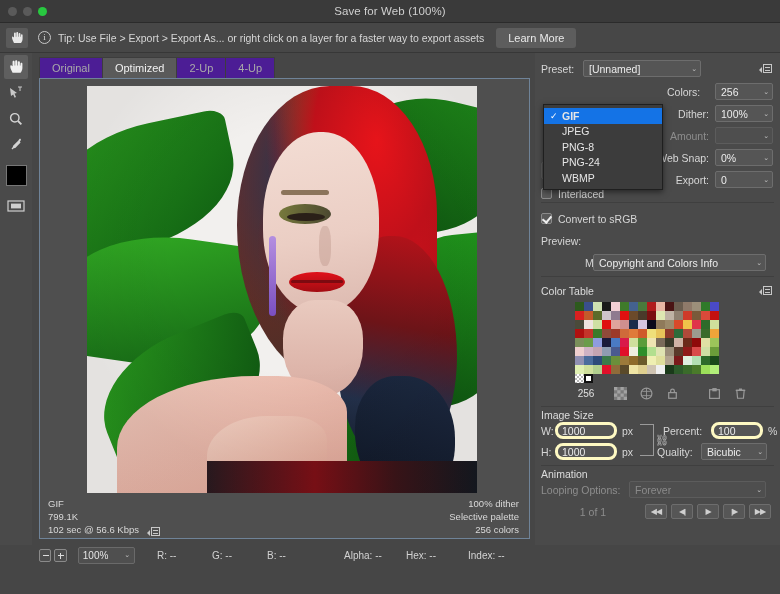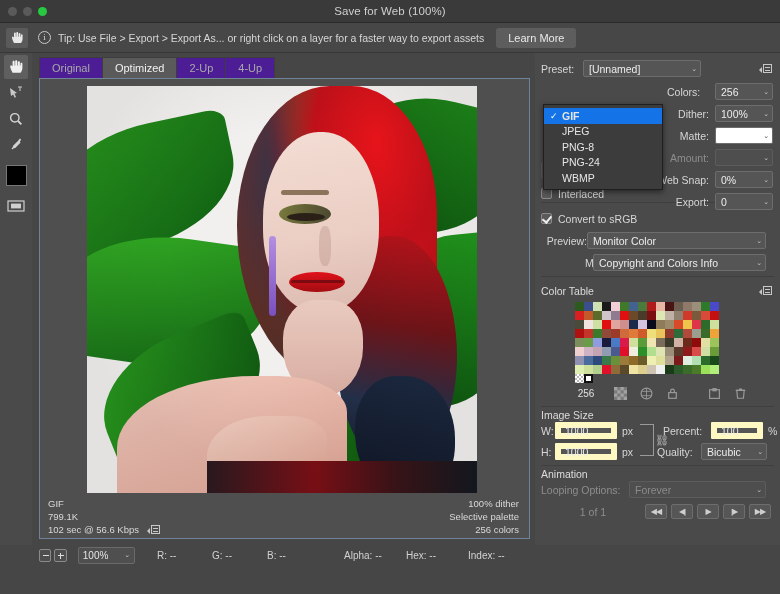--- a/index.html
+++ b/index.html
@@ -116,21 +116,21 @@
   
   .info-overlay {
     position: absolute; left: 0; right: 0; bottom: 0; height: 45px;
     background: #4f4f4f;
     padding: 4px 10px 0 8px;
     display: flex; justify-content: space-between;
     font-size: 9.5px; color: #d9d9d9; line-height: 13px;
   }
   .info-overlay .left, .info-overlay .right { display: flex; flex-direction: column; }
   .info-overlay .right { text-align: right; }
-  .info-row3 { display: flex; align-items: center; gap: 8px; }
+  .info-row3 { display: flex; align-items: flex-end; gap: 8px; }
 
   
   .statusbar {
     position: absolute; left: 39px; top: 545px; width: 491px; height: 20px;
     display: flex; align-items: center;
     font-size: 10px; color: #d6d6d6;
   }
   .zbtn {
     width: 13px; height: 13px; border: 1px solid #8a8a8a; border-radius: 2px;
     background: #4e4e4e; position: relative; margin-right: 3px;
@@ -165,21 +165,21 @@
   .lbl.dim { color: #8d8d8d; }
   .ctl {
     background: #555; border: 1px solid #6d6d6d; border-radius: 2px;
     height: 17px; display: flex; align-items: center;
     padding: 0 3px 0 5px; color: #ececec; font-size: 10.5px;
     justify-content: space-between;
   }
   .ctl.dim { color: #8a8a8a; background: #4e4e4e; border-color: #5c5c5c; }
   .ctl .v { overflow: hidden; white-space: nowrap; }
   .field {
-    background: #555; border: 6px solid #fef9c3; border-radius: 1px;
+    background: #555; border: 3px solid #fef9c3; border-radius: 8px;
     height: 17px; display: flex; align-items: center; padding: 0 4px;
     color: #ececec; font-size: 10.5px;
   }
   .panel-menu {
     width: 13px; height: 9px; position: relative; margin-left: auto;
   }
   .panel-menu i {
     position: absolute; right: 0; top: 0; width: 9px; height: 9px;
     border: 1px solid #c8c8c8;
   }
@@ -478,27 +478,20 @@
           </div>
         </div>
         <div class="row">
           <span class="lbl" style="width:42px;text-align:right;">Dither:</span>
           <div class="ctl" style="width:58px;margin-left:6px;">
             <span class="v">100%</span>
             <span class="caret">⌄</span>
           </div>
         </div>
         <div class="row">
-          <span class="lbl" style="width:42px;text-align:right;">Matte:</span>
-          <div class="ctl" style="width:58px;margin-left:6px;background:#fff;">
-            <span class="v"></span>
-            <span class="caret" style="color:#555;">⌄</span>
-          </div>
-        </div>
-        <div class="row">
           <span class="lbl dim" style="width:42px;text-align:right;">Amount:</span>
           <div class="ctl dim" style="width:58px;margin-left:6px;">
             <span class="v"></span>
             <span class="caret">⌄</span>
           </div>
         </div>
         <div class="row">
           <span class="lbl" style="width:54px;text-align:right;margin-left:-12px;">Web Snap:</span>
           <div class="ctl" style="width:58px;margin-left:6px;">
             <span class="v">0%</span>
@@ -539,25 +532,21 @@
     </div>
 
     <div class="sep" style="margin:2px 6px 6px 6px;"></div>
 
     
     <div class="row" style="margin-left:6px;">
       <span class="checkbox checked"></span>
       <span class="lbl">Convert to sRGB</span>
     </div>
     <div class="row" style="margin-left:6px;">
-      <span class="lbl" style="width:46px;text-align:right;">Preview:</span>
-      <div class="ctl" style="width:179px;">
-        <span class="v">Monitor Color</span>
-        <span class="caret">⌄</span>
-      </div>
+      <span class="lbl" style="width:46px;">Preview:</span>
     </div>
     <div class="row" style="margin-left:6px;">
       <span class="lbl" style="width:52px;padding-left:44px;">Metadata:</span>
       <div class="ctl" style="width:173px;">
         <span class="v">Copyright and Colors Info</span>
         <span class="caret">⌄</span>
       </div>
     </div>
 
     <div class="sep" style="margin:4px 6px;"></div>

